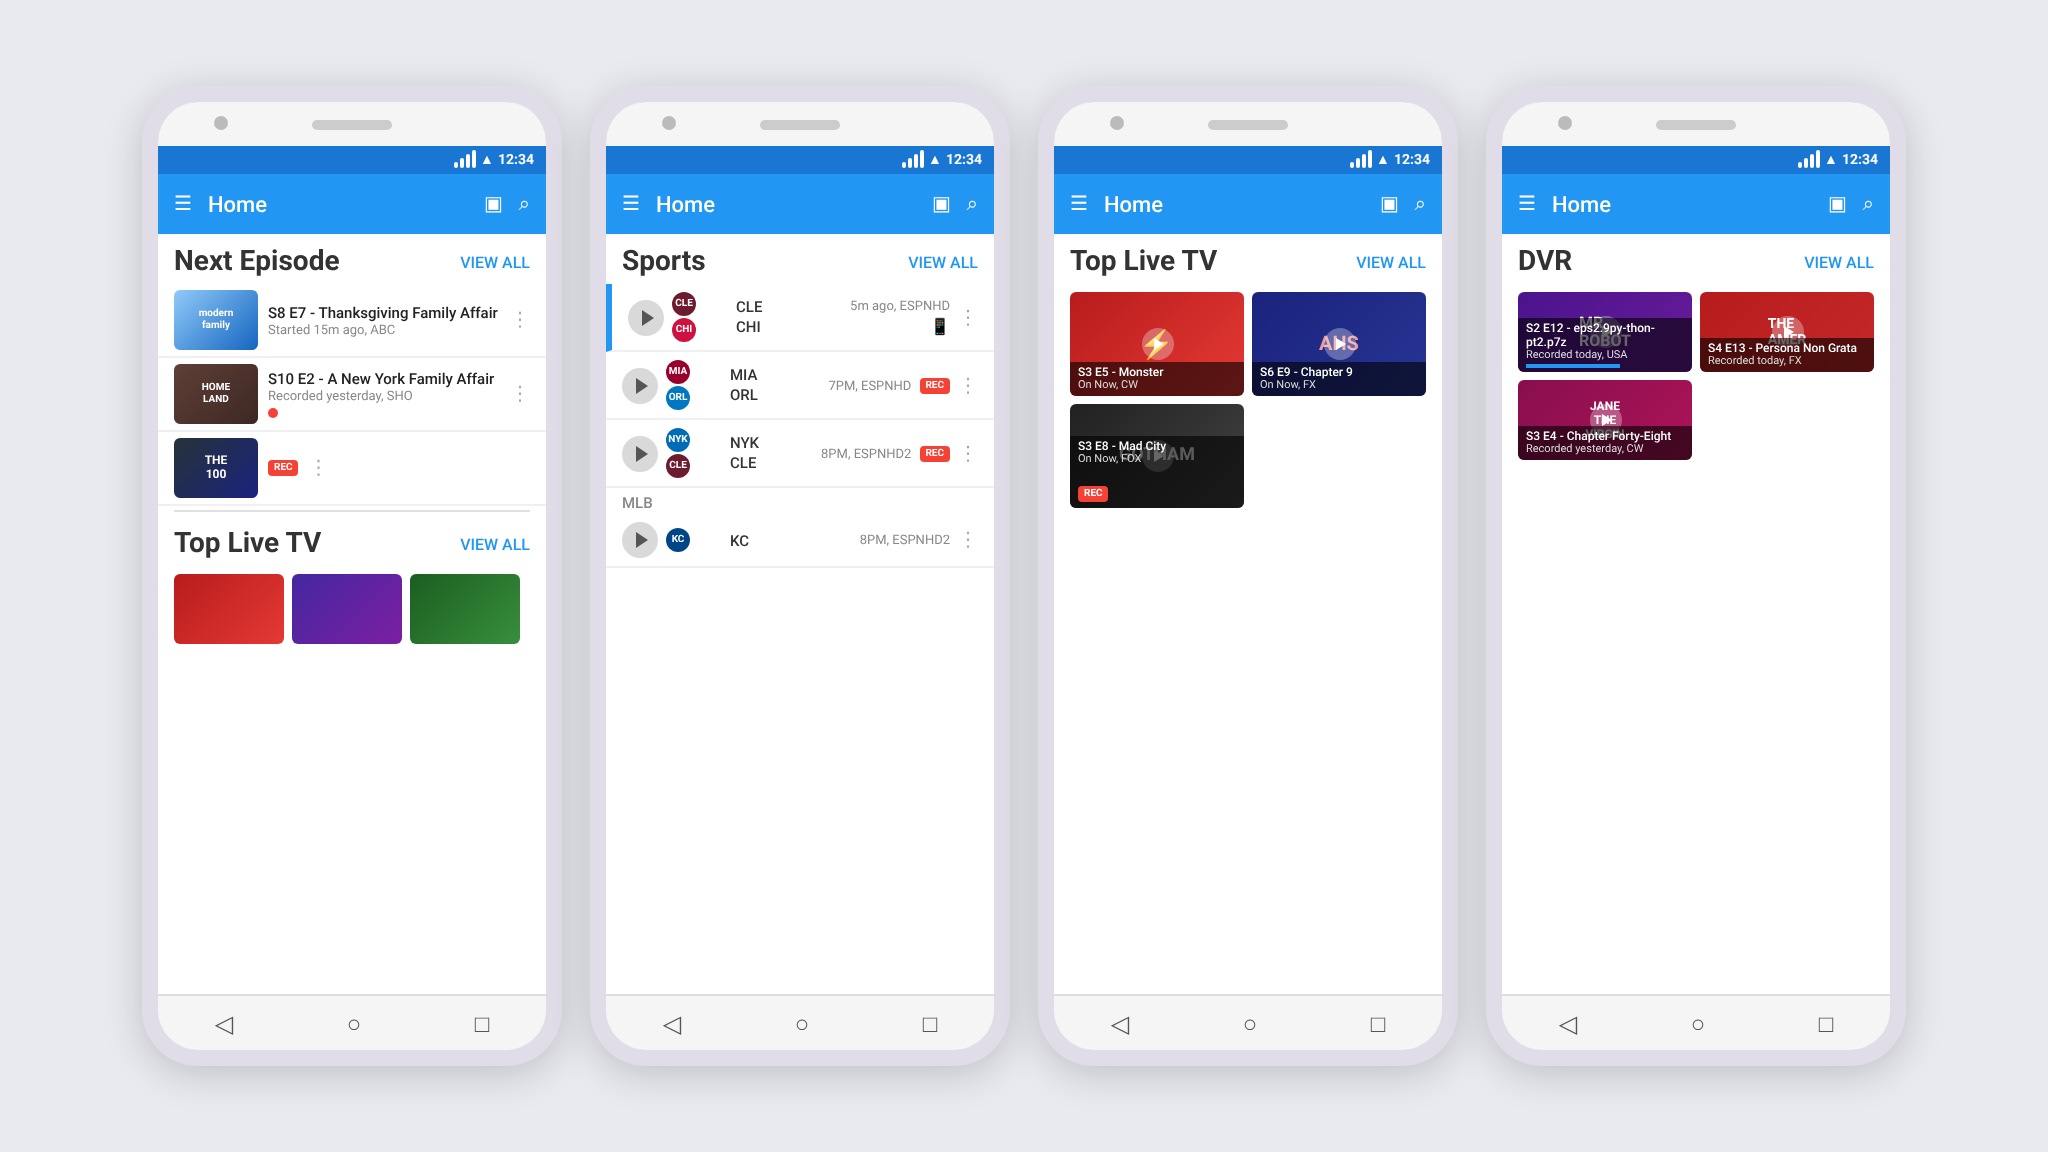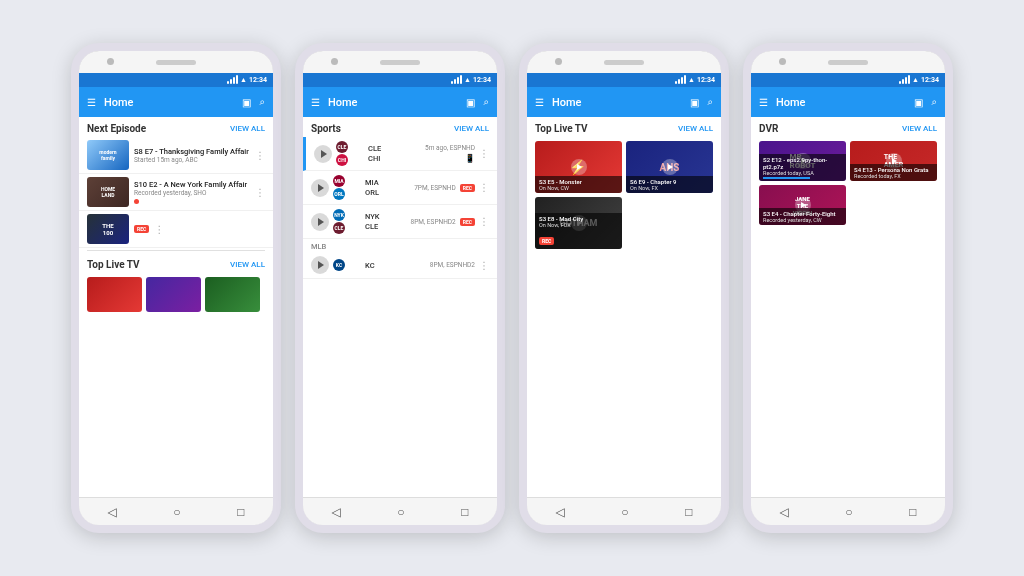--- a/index.html
+++ b/index.html
@@ -104,21 +104,21 @@
       overflow: hidden;
       background: #fff;
     }
     .section-header {
       display: flex;
       align-items: center;
       justify-content: space-between;
       padding: 6px 8px 3px;
     }
     .section-title {
-      font-size: 10px;
+      font-size: 14px;
       font-weight: bold;
       color: #333;
     }
     .view-all {
       font-size: 8px;
       color: #2196f3;
       font-weight: 500;
     }
     
     .episode-item {

